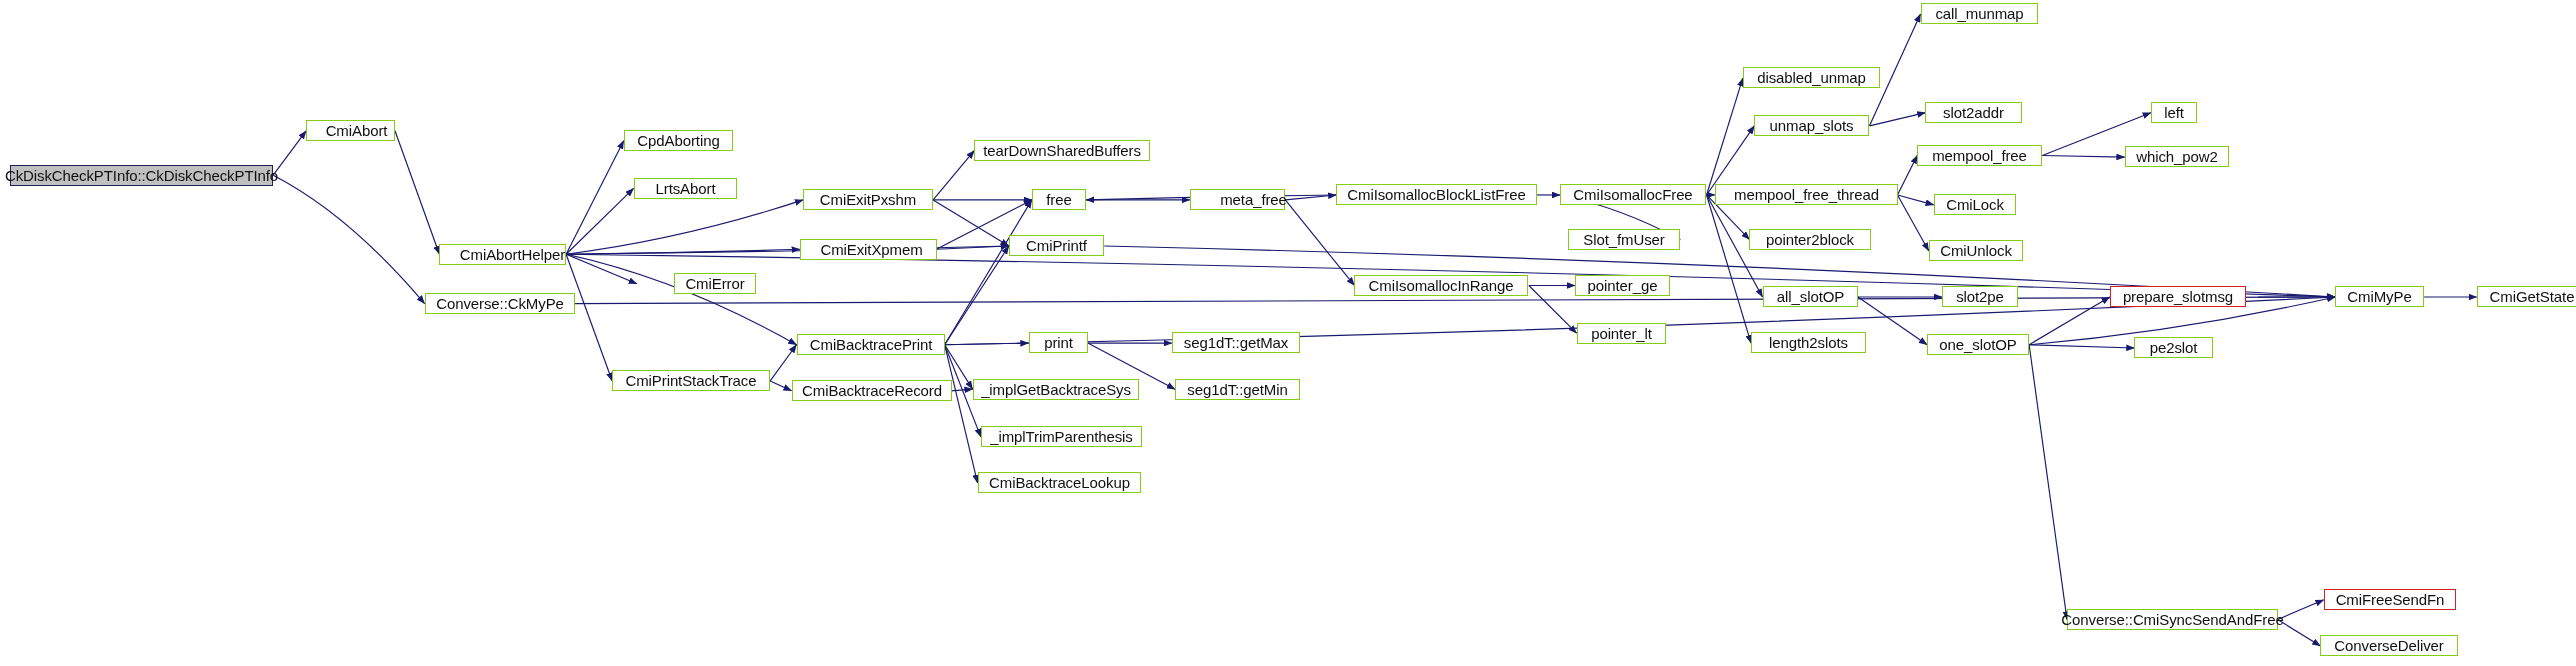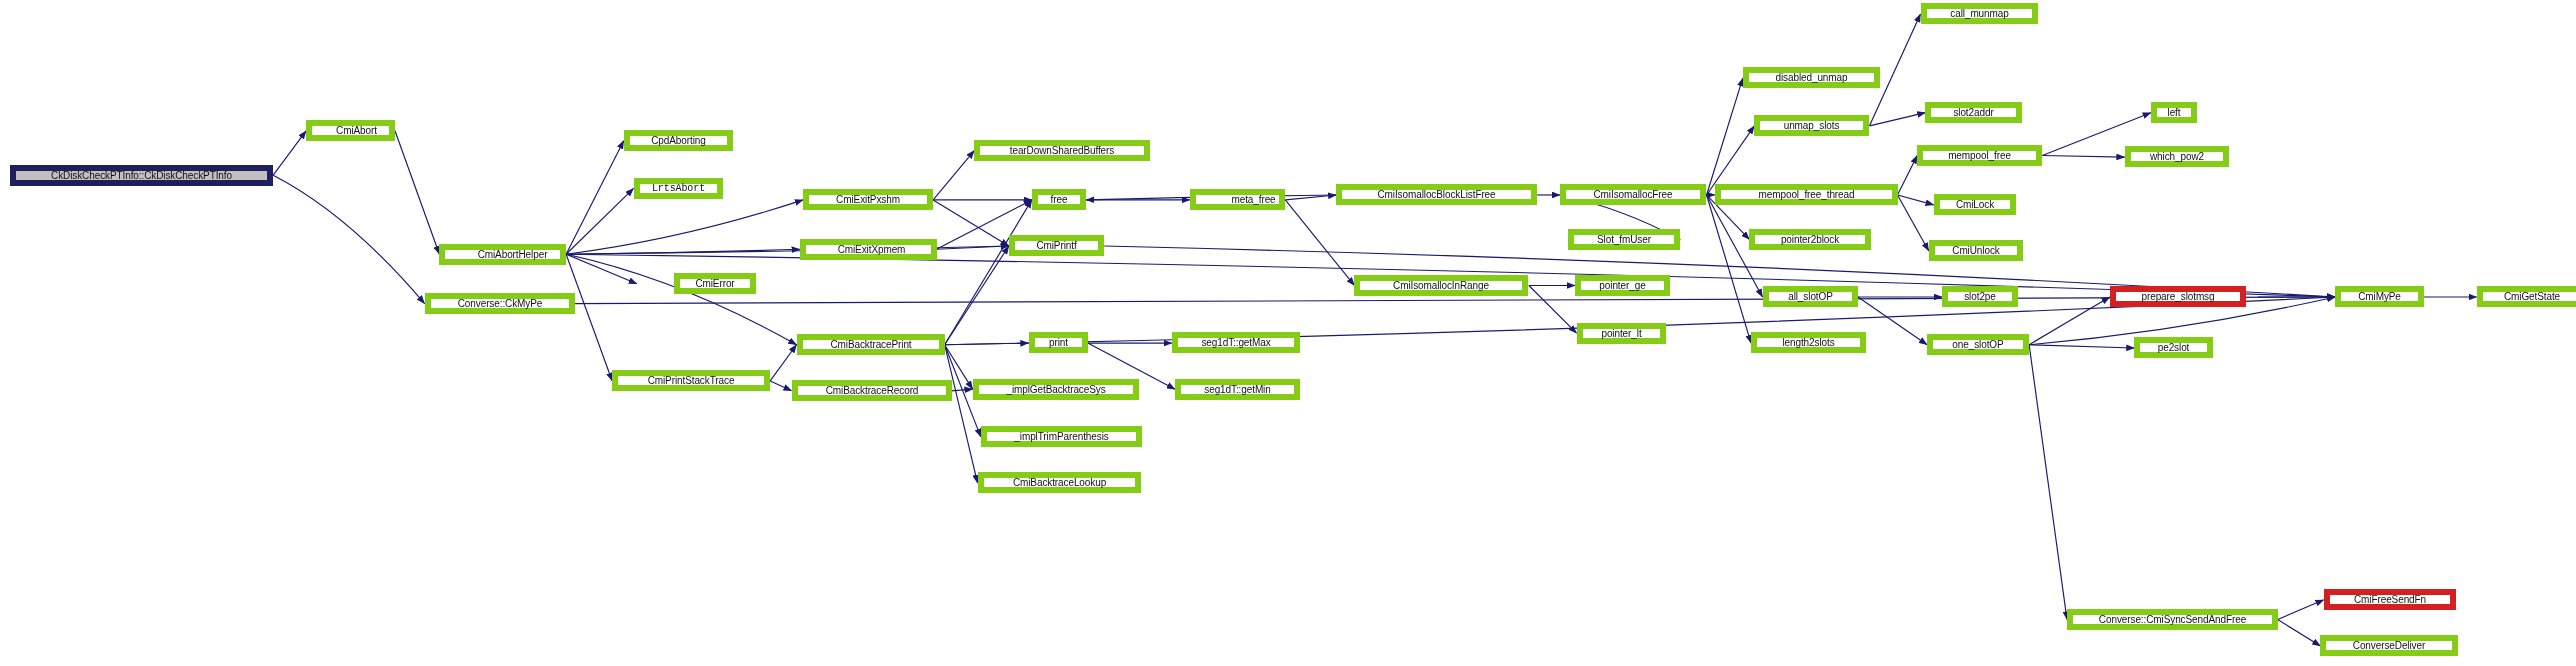--- a/index.html
+++ b/index.html
@@ -19,24 +19,24 @@
   #edge-layer {
     position: absolute;
     left: 0; top: 0;
     width: 2576px;
     height: 667px;
     pointer-events: none;
   }
   .node {
     position: absolute;
     box-sizing: border-box;
-    border: 6px solid #84cc16;
+    border: 1px solid #84cc16;
     background: #ffffff;
     color: #101010;
-    font-size: 10px;
+    font-size: 15px;
     line-height: 1;
     display: flex;
     align-items: center;
     justify-content: center;
     white-space: nowrap;
     height: 21px;
     letter-spacing: -0.1px;
   }
   .node.root {
     background: #c0c0c0;
@@ -120,21 +120,21 @@
         <path d="M 1140.6999999999998 254.1 Q 1776.4999999999998 268.856 2412.2999999999997 306.8" fill="none" stroke="#191970" stroke-width="1.2" marker-end="url(#arrowhead)"></path>
         <path d="M 975.8 356.09999999999997 Q 1694.0499999999997 342.296 2412.2999999999997 306.8" fill="none" stroke="#191970" stroke-width="1.2" marker-end="url(#arrowhead)"></path>
       </g>
   </svg>
   <div id="nodes-group">
       <div class="node root" style="left: 10px; top: 165px; width: 263px;">CkDiskCheckPTInfo::CkDiskCheckPTInfo</div>
       <div class="node" style="left: 306px; top: 120px; width: 89px; padding-left: 12px;">CmiAbort</div>
       <div class="node" style="left: 439px; top: 244px; width: 127px; padding-left: 20px;">CmiAbortHelper</div>
       <div class="node" style="left: 425px; top: 293px; width: 150px;">Converse::CkMyPe</div>
       <div class="node" style="left: 624px; top: 130px; width: 109px;">CpdAborting</div>
-      <div class="node" style="left: 634px; top: 178px; width: 89px; font-family: Liberation Mono, monospace;">LrtsAbort</div>
+      <div class="node" style="left: 634px; top: 178px; width: 103px;">LrtsAbort</div>
       <div class="node" style="left: 674px; top: 273px; width: 82px;">CmiError</div>
       <div class="node" style="left: 612px; top: 370px; width: 158px;">CmiPrintStackTrace</div>
       <div class="node" style="left: 803px; top: 189px; width: 130px;">CmiExitPxshm</div>
       <div class="node" style="left: 800px; top: 239px; width: 137px; padding-left: 6px;">CmiExitXpmem</div>
       <div class="node" style="left: 797px; top: 334px; width: 148px;">CmiBacktracePrint</div>
       <div class="node" style="left: 792px; top: 380px; width: 160px;">CmiBacktraceRecord</div>
       <div class="node" style="left: 974px; top: 140px; width: 176px;">tearDownSharedBuffers</div>
       <div class="node" style="left: 1032px; top: 189px; width: 54px;">free</div>
       <div class="node" style="left: 1009px; top: 235px; width: 95px;">CmiPrintf</div>
       <div class="node" style="left: 1029px; top: 332px; width: 59px;">print</div>

